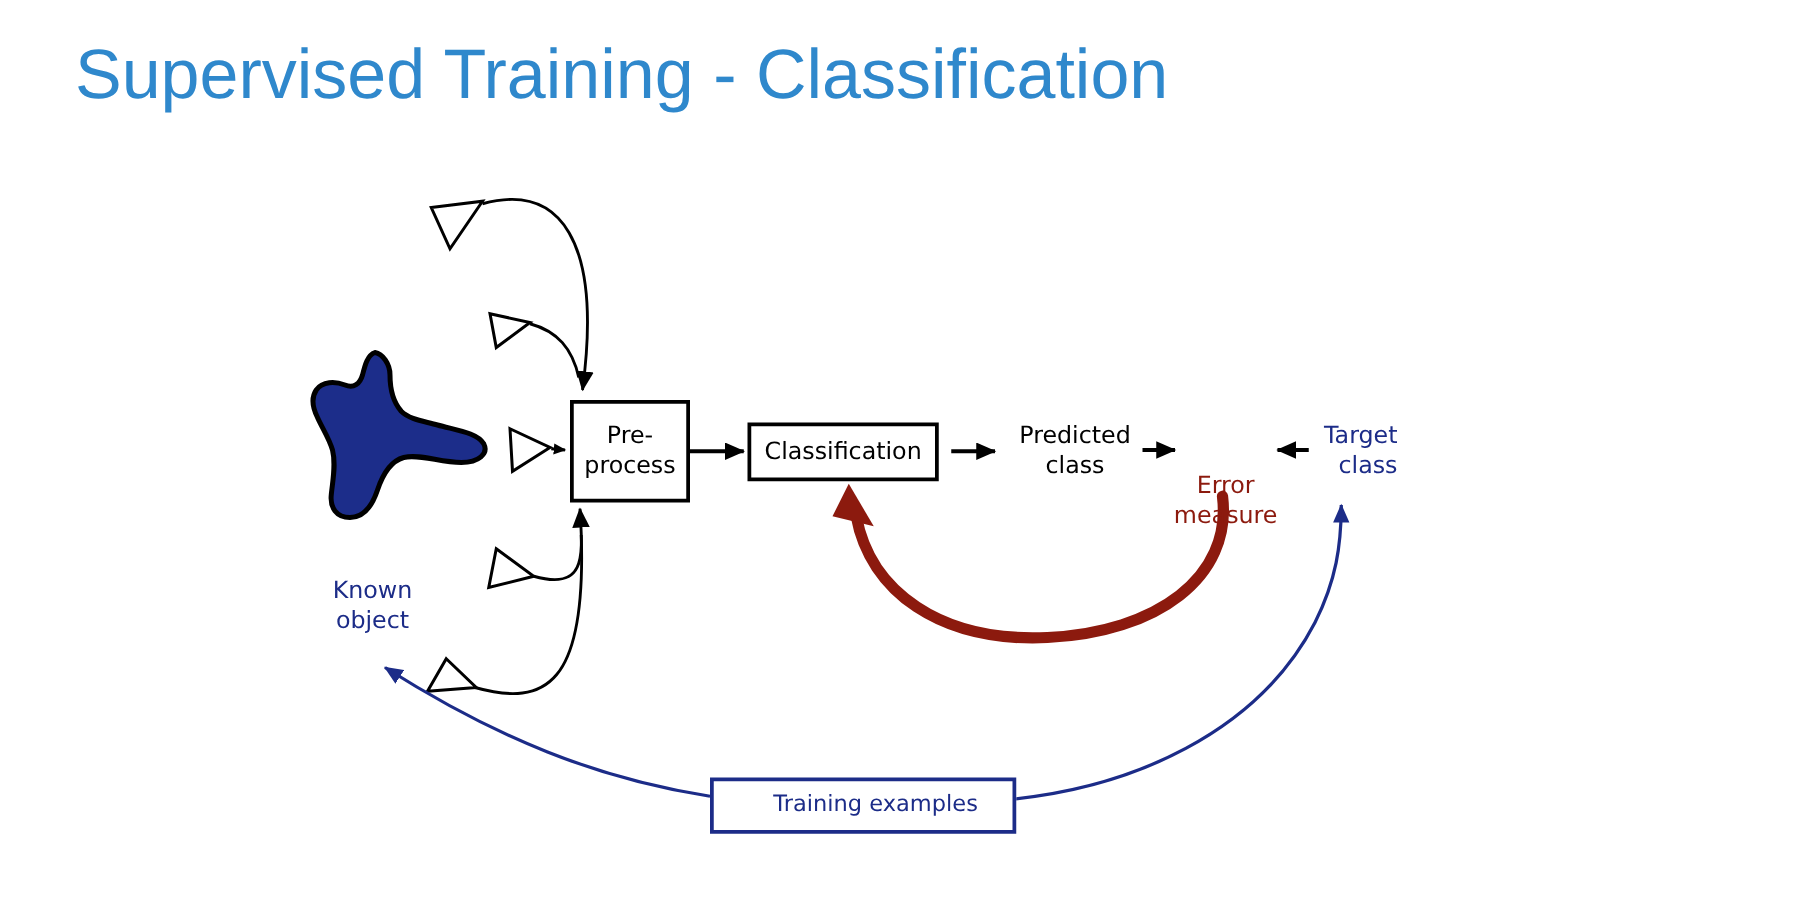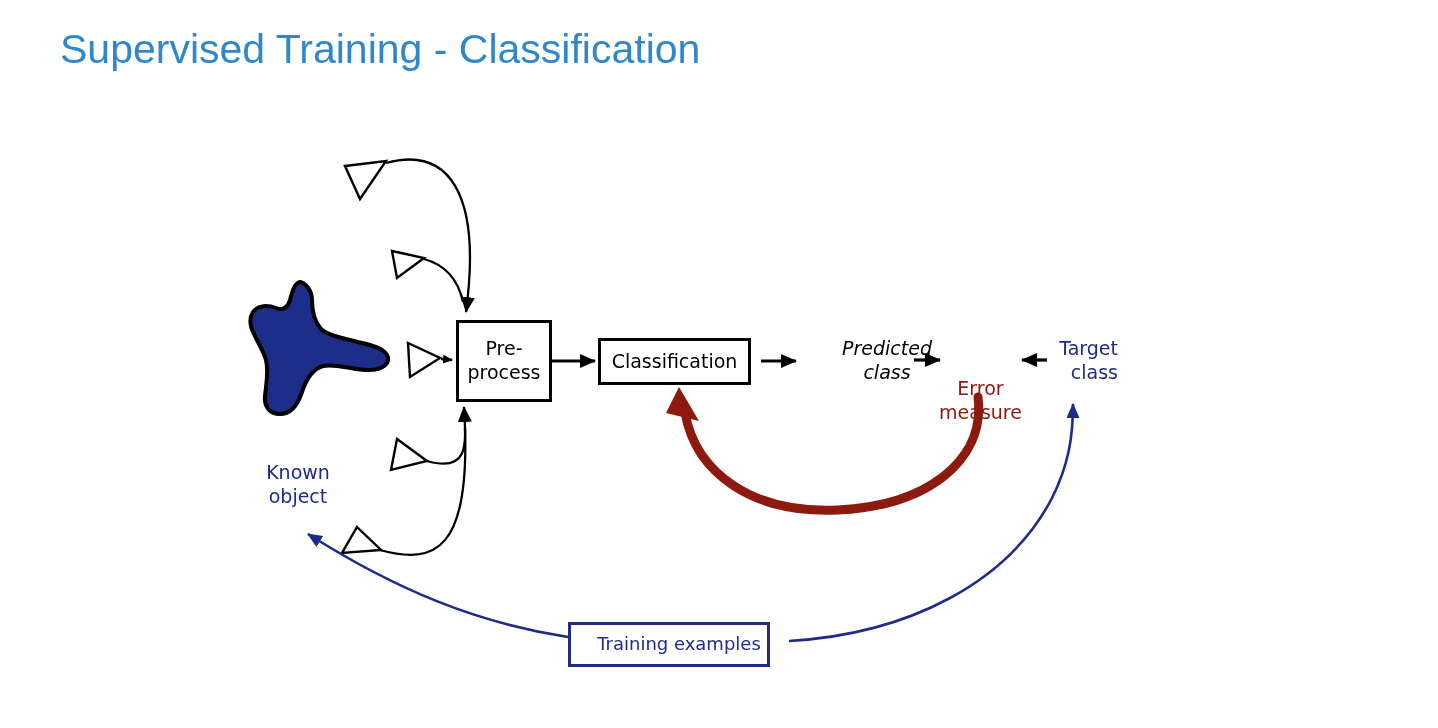--- a/index.html
+++ b/index.html
@@ -14,21 +14,21 @@
   .slide{
     position:relative;
     width:1438px;height:728px;
     background:#ffffff;
     overflow:hidden;
     font-family:"DejaVu Sans","Liberation Sans",sans-serif;
   }
   .slide-title{
     position:absolute;left:60px;top:26px;
     font-family:"Liberation Sans",sans-serif;
-    font-size:41px;font-weight:400;
+    font-size:56px;font-weight:400;
     color:var(--title-blue);
     white-space:nowrap;
   }
   .diagram-svg{position:absolute;left:0;top:0;}
   .node-box{
     position:absolute;
     display:flex;align-items:center;justify-content:center;
     text-align:center;
     background:#ffffff;
     font-size:19px;line-height:1.26;
@@ -119,25 +119,25 @@
 
   <div class="node-box black-border" style="left:456px;top:320px;width:96px;height:82px;">
     <span>Pre-
 process</span>
   </div>
 
   <div class="node-box black-border" style="left:598px;top:338px;width:153px;height:47px;">
     <span>Classification</span>
   </div>
 
-  <div class="node-box navy-border" style="left:568px;top:622px;width:202px;height:45px;padding-left:20px;">
+  <div class="node-box navy-border" style="left:568px;top:622px;width:245px;height:45px;padding-left:20px;">
     <span>Training examples</span>
   </div>
 
-  <div class="free-label lbl-black" style="left:837px;top:337px;width:100px;font-style:italic;">Predicted
+  <div class="free-label lbl-black" style="left:810px;top:337px;width:100px;">Predicted
 class</div>
 
   <div class="free-label lbl-red" style="left:933px;top:337px;width:95px;">Error
 measure</div>
 
   <div class="free-label lbl-navy" style="left:1033px;top:337px;width:85px;text-align:right;">Target
 class</div>
 
   <div class="free-label lbl-navy" style="left:253px;top:461px;width:90px;">Known
 object</div>

